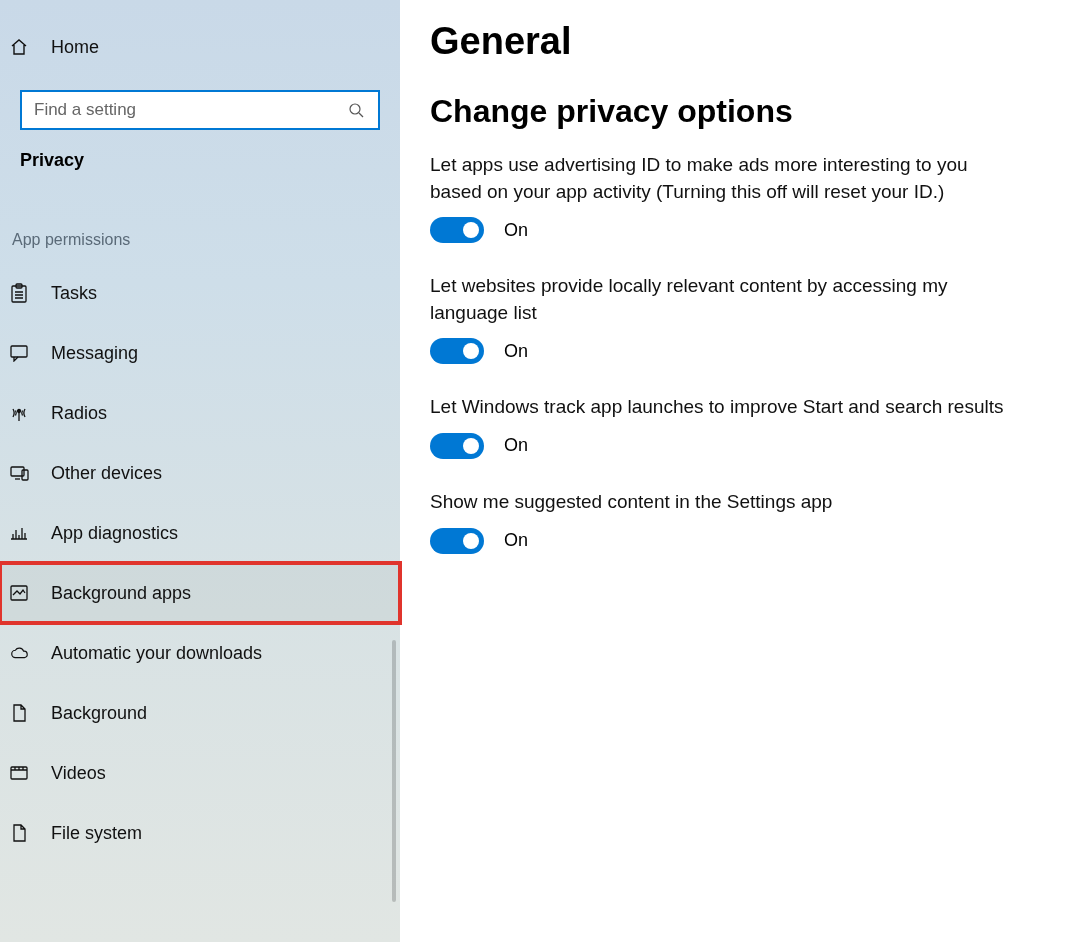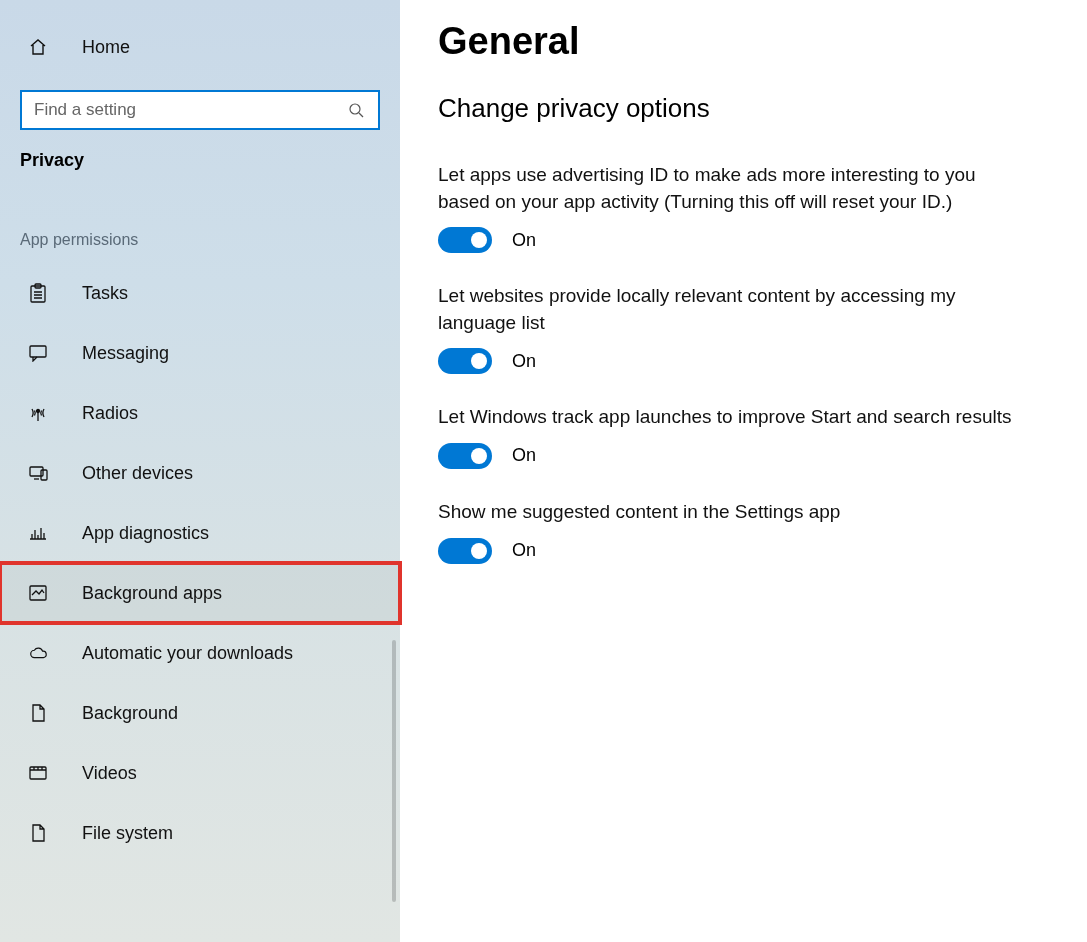--- a/index.html
+++ b/index.html
@@ -19,24 +19,24 @@
     width: 400px;
     height: 100%;
     background: linear-gradient(180deg,#c9d9e8 0%, #cedee9 30%, #d8e2e4 65%, #e1e6e3 100%);
     padding: 24px 0 0 0;
     position: relative;
   }
   .sb-item {
     display: flex;
     align-items: center;
     height: 46px;
-    padding-left: 28px;
+    padding-left: 9px;
     font-size: 18px;
     color: #111;
-    gap: 34px;
+    gap: 22px;
     cursor: pointer;
   }
   .sb-icon {
     width: 20px;
     height: 20px;
     display: flex;
     align-items: center;
     justify-content: center;
     flex-shrink: 0;
   }
@@ -72,21 +72,21 @@
   }
   .category {
     font-weight: 600;
     font-size: 18px;
     padding-left: 20px;
     margin-bottom: 60px;
   }
   .section-heading {
     font-size: 16px;
     color: #5a6a78;
-    padding-left: 20px;
+    padding-left: 12px;
     margin-bottom: 14px;
   }
   .nav-list .sb-item {
     height: 60px;
   }
   .highlighted {
     outline: 4px solid #e0342c;
     outline-offset: -2px;
     background: rgba(0,0,0,0.035);
   }
@@ -95,31 +95,31 @@
     right:4px;
     top:640px;
     bottom:40px;
     width:4px;
     background: rgba(0,0,0,0.18);
     border-radius:2px;
   }
 
   .main {
     flex: 1;
-    padding: 20px 38px;
+    padding: 20px 30px;
   }
   .page-title {
     font-size: 38px;
     font-weight: 600;
     margin-bottom: 30px;
   }
   .section-title {
-    font-size: 26px;
-    font-weight: 400;
-    margin-bottom: 38px;
+    font-size: 32px;
+    font-weight: 700;
+    margin-bottom: 22px;
   }
   .setting {
     margin-bottom: 30px;
   }
   .setting-desc {
     font-size: 19px;
     color: #111;
     line-height: 1.4;
     max-width: 580px;
     margin-bottom: 12px;

